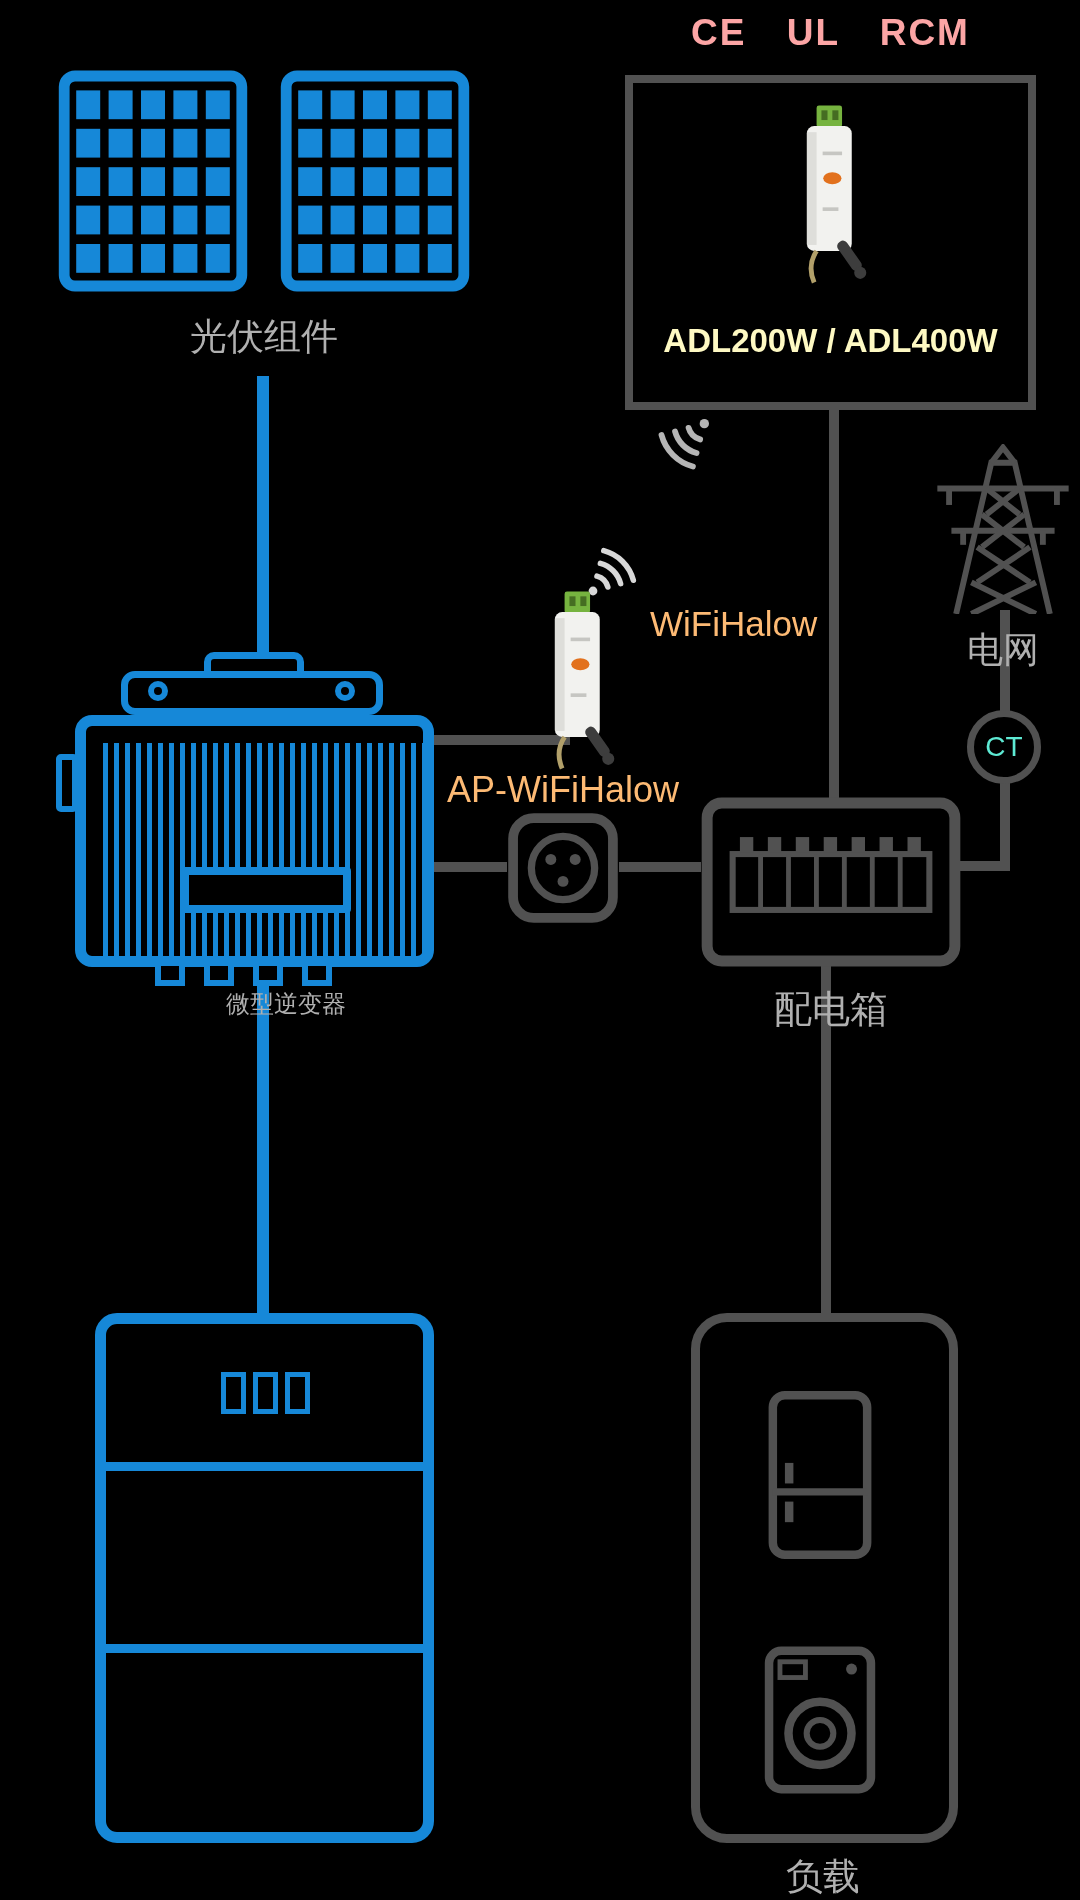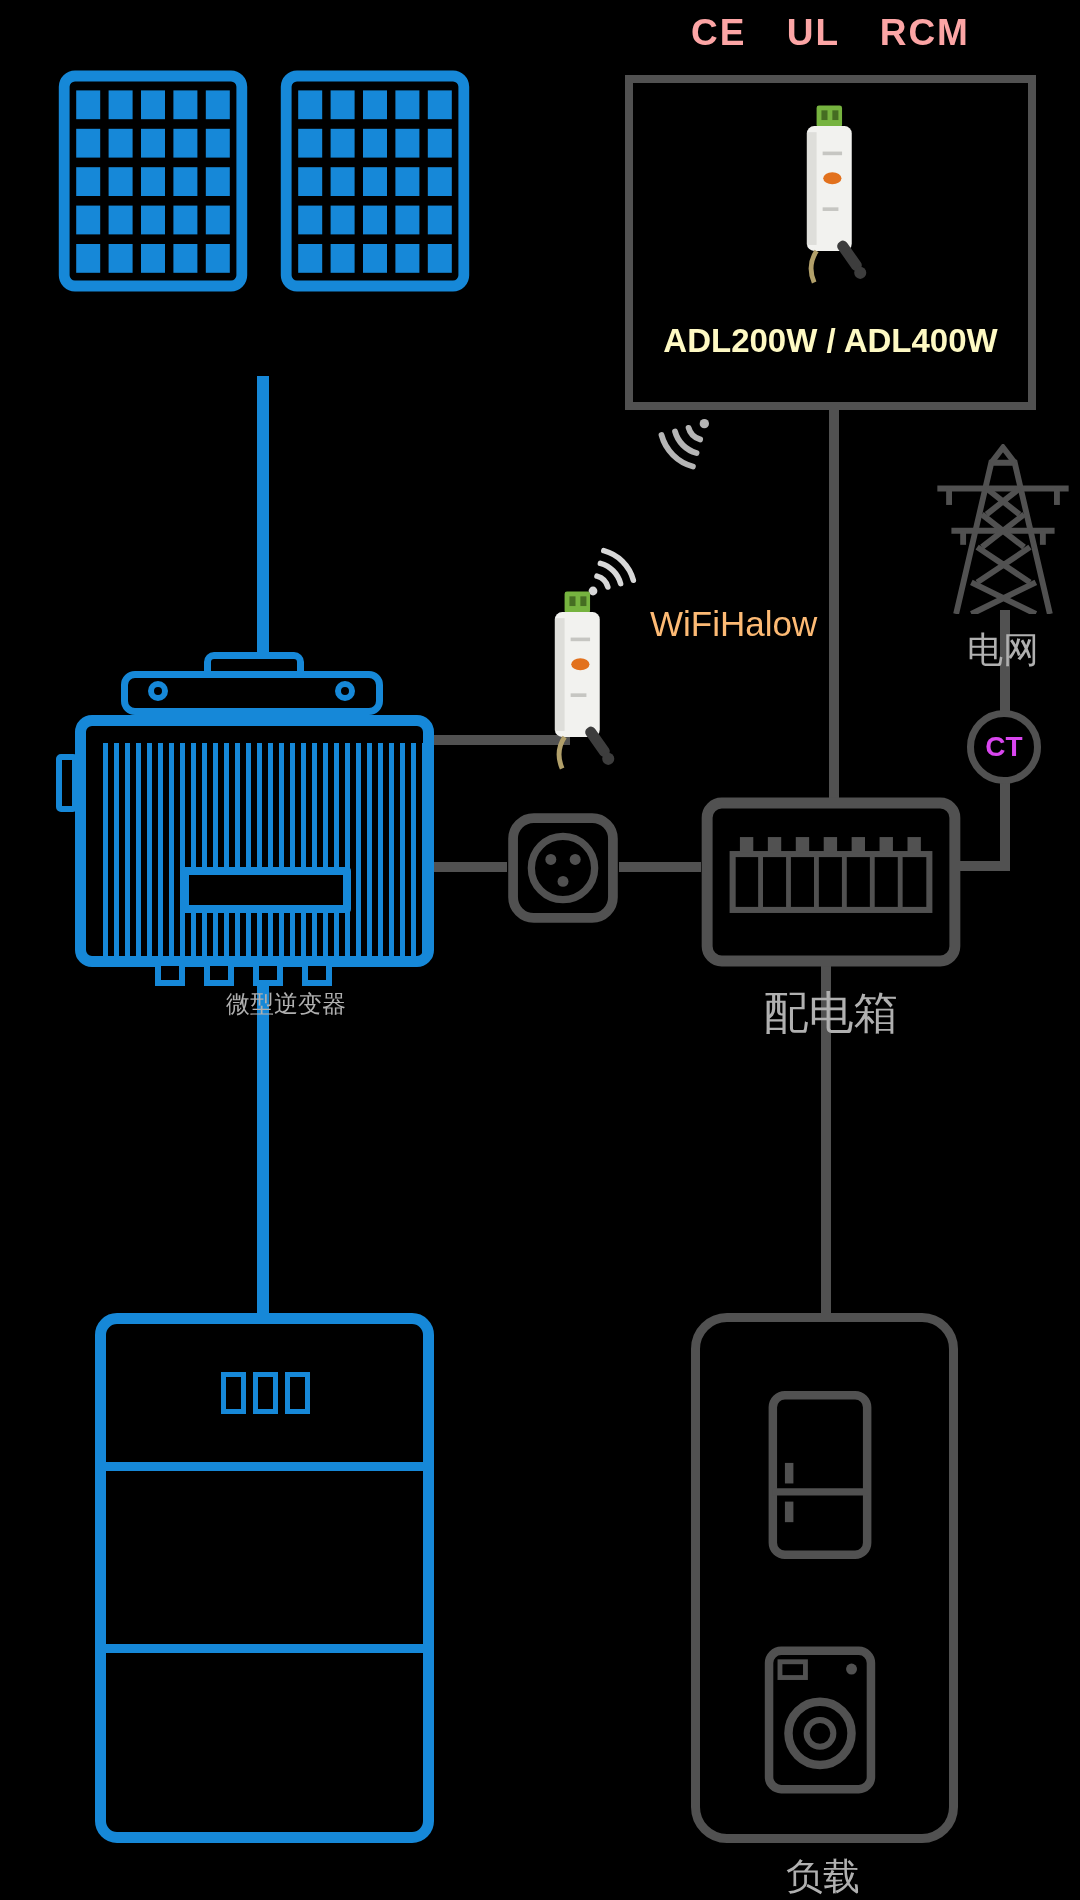--- a/index.html
+++ b/index.html
@@ -61,20 +61,21 @@
       <use href="#prow" y="145"></use>
   </svg>
   <svg class="abs" style="left:280px;top:70px;width:190px;height:222px" viewBox="0 0 158 185">
     <rect x="5" y="5" width="148" height="175" rx="9" fill="none" stroke="#1688d8" stroke-width="9"></rect>
     <use href="#prow" y="17"></use>
       <use href="#prow" y="49"></use>
       <use href="#prow" y="81"></use>
     <use href="#prow" y="113"></use>
       <use href="#prow" y="145"></use>
   </svg>
+  <div class="lbl" style="left:114px;top:318px;width:300px;font-size:37px">光伏组件</div>
 
   <div class="bline" style="left:257px;top:376px;width:12px;height:280px"></div>
   <div class="bline" style="left:257px;top:962px;width:12px;height:352px"></div>
 
   <div class="lbl" style="left:625px;top:14px;width:411px;font-size:37px;font-weight:700;color:#fca5a5;word-spacing:28px;letter-spacing:2px">CE UL RCM</div>
   <div class="abs" style="left:625px;top:75px;width:411px;height:335px;border:8px solid #515151"></div>
   <svg class="abs" style="left:779px;top:103px;width:97px;height:182px" viewBox="0 0 80 150">
     <use href="#meterdev"></use>
   </svg>
   <div class="lbl" style="left:625px;top:324px;width:411px;font-size:33px;font-weight:700;color:#fef9c3">ADL200W / ADL400W</div>
@@ -101,30 +102,31 @@
     <line x1="20" y1="74" x2="108" y2="74"></line>
     <line x1="30" y1="74" x2="30" y2="86"></line>
       <line x1="98" y1="74" x2="98" y2="86"></line>
     <path d="M50,38 L78,60 M78,38 L50,60"></path>
     <path d="M46,60 L82,88 M82,60 L46,88"></path>
     <path d="M42,88 L87,118 M87,88 L42,118"></path>
     <path d="M37,118 L92,145 M92,118 L37,145"></path>
   </svg>
   <div class="lbl" style="left:903px;top:632px;width:200px;font-size:36px">电网</div>
   <div class="abs" style="left:967px;top:710px;width:74px;height:74px;border:7px solid #515151;border-radius:50%;display:flex;align-items:center;justify-content:center">
-    <span style="color:#d946ef;font-size:28px;font-weight:700">CT</span>
+    <span style="color:#5eead4;font-size:28px;font-weight:400">CT</span>
   </div>
 
   <svg class="abs" style="left:582px;top:536px;width:66px;height:66px;color:#d8d8d8" viewBox="0 0 60 60">
     <use href="#wifiicon"></use>
   </svg>
   <div class="lbl-en" style="left:650px;top:606px;font-size:35px">WiFiHalow</div>
   <svg class="abs" style="left:527px;top:589px;width:97px;height:182px" viewBox="0 0 80 150">
     <use href="#meterdev"></use>
   </svg>
+  <div class="lbl-en" style="left:447px;top:772px;font-size:36px">AP-WiFiHalow</div>
 
   <div class="abs" style="left:0;top:0;width:0;height:0">
     <div class="inv-part" style="left:204px;top:652px;width:100px;height:38px;border-width:7px;border-radius:10px"></div>
     <div class="inv-part" style="left:121px;top:671px;width:262px;height:44px;border-width:7px;border-radius:14px"></div>
     <div class="abs" style="left:148px;top:681px;width:20px;height:20px;border:6px solid #1688d8;border-radius:50%"></div>
     <div class="abs" style="left:335px;top:681px;width:20px;height:20px;border:6px solid #1688d8;border-radius:50%"></div>
     <div class="abs" style="left:75px;top:715px;width:359px;height:252px;border:11px solid #1688d8;border-radius:17px;background:#000">
       <div class="abs" style="left:17px;top:17px;width:325px;height:216px;background:repeating-linear-gradient(90deg,#1688d8 0 5px,transparent 5px 11px)"></div>
       <div class="abs" style="left:95px;top:141px;width:170px;height:46px;background:#000;border:8px solid #1688d8;border-radius:4px"></div>
     </div>
@@ -158,21 +160,21 @@
     <g fill="#515151">
       <rect x="32" y="33" width="11" height="13"></rect>
         <rect x="55" y="33" width="11" height="13"></rect>
       <rect x="78" y="33" width="11" height="13"></rect>
         <rect x="101" y="33" width="11" height="13"></rect>
       <rect x="124" y="33" width="11" height="13"></rect>
         <rect x="147" y="33" width="11" height="13"></rect>
       <rect x="170" y="33" width="11" height="13"></rect>
     </g>
   </svg>
-  <div class="lbl" style="left:721px;top:990px;width:220px;font-size:45px">配电箱</div>
+  <div class="lbl" style="left:721px;top:990px;width:220px;font-size:38px">配电箱</div>
 
   <div class="abs" style="left:95px;top:1313px;width:339px;height:530px;border:11px solid #1688d8;border-radius:22px"></div>
   <div class="abs" style="left:221px;top:1372px;display:flex;gap:7px">
     <div class="batt-cell"></div>
     <div class="batt-cell"></div>
     <div class="batt-cell"></div>
   </div>
   <div class="bline" style="left:95px;top:1462px;width:339px;height:9px"></div>
   <div class="bline" style="left:95px;top:1644px;width:339px;height:9px"></div>
 

